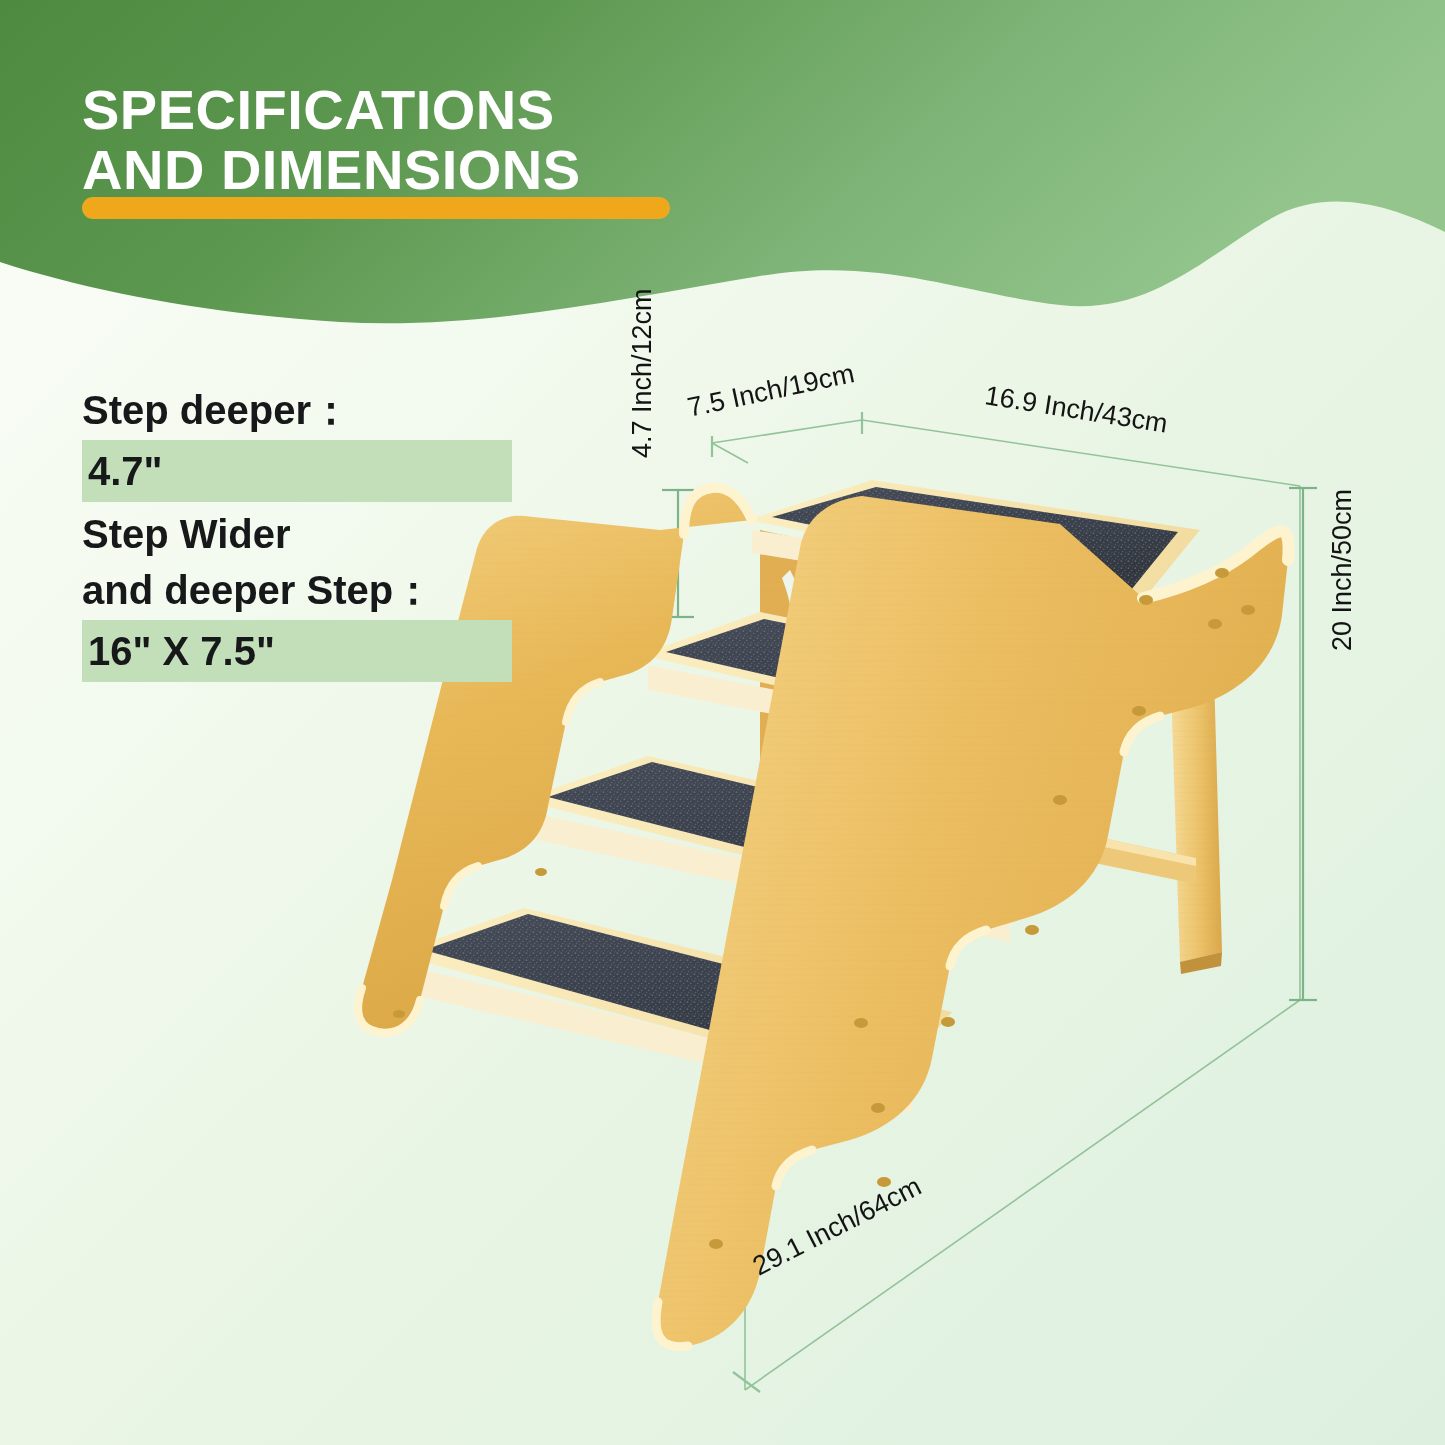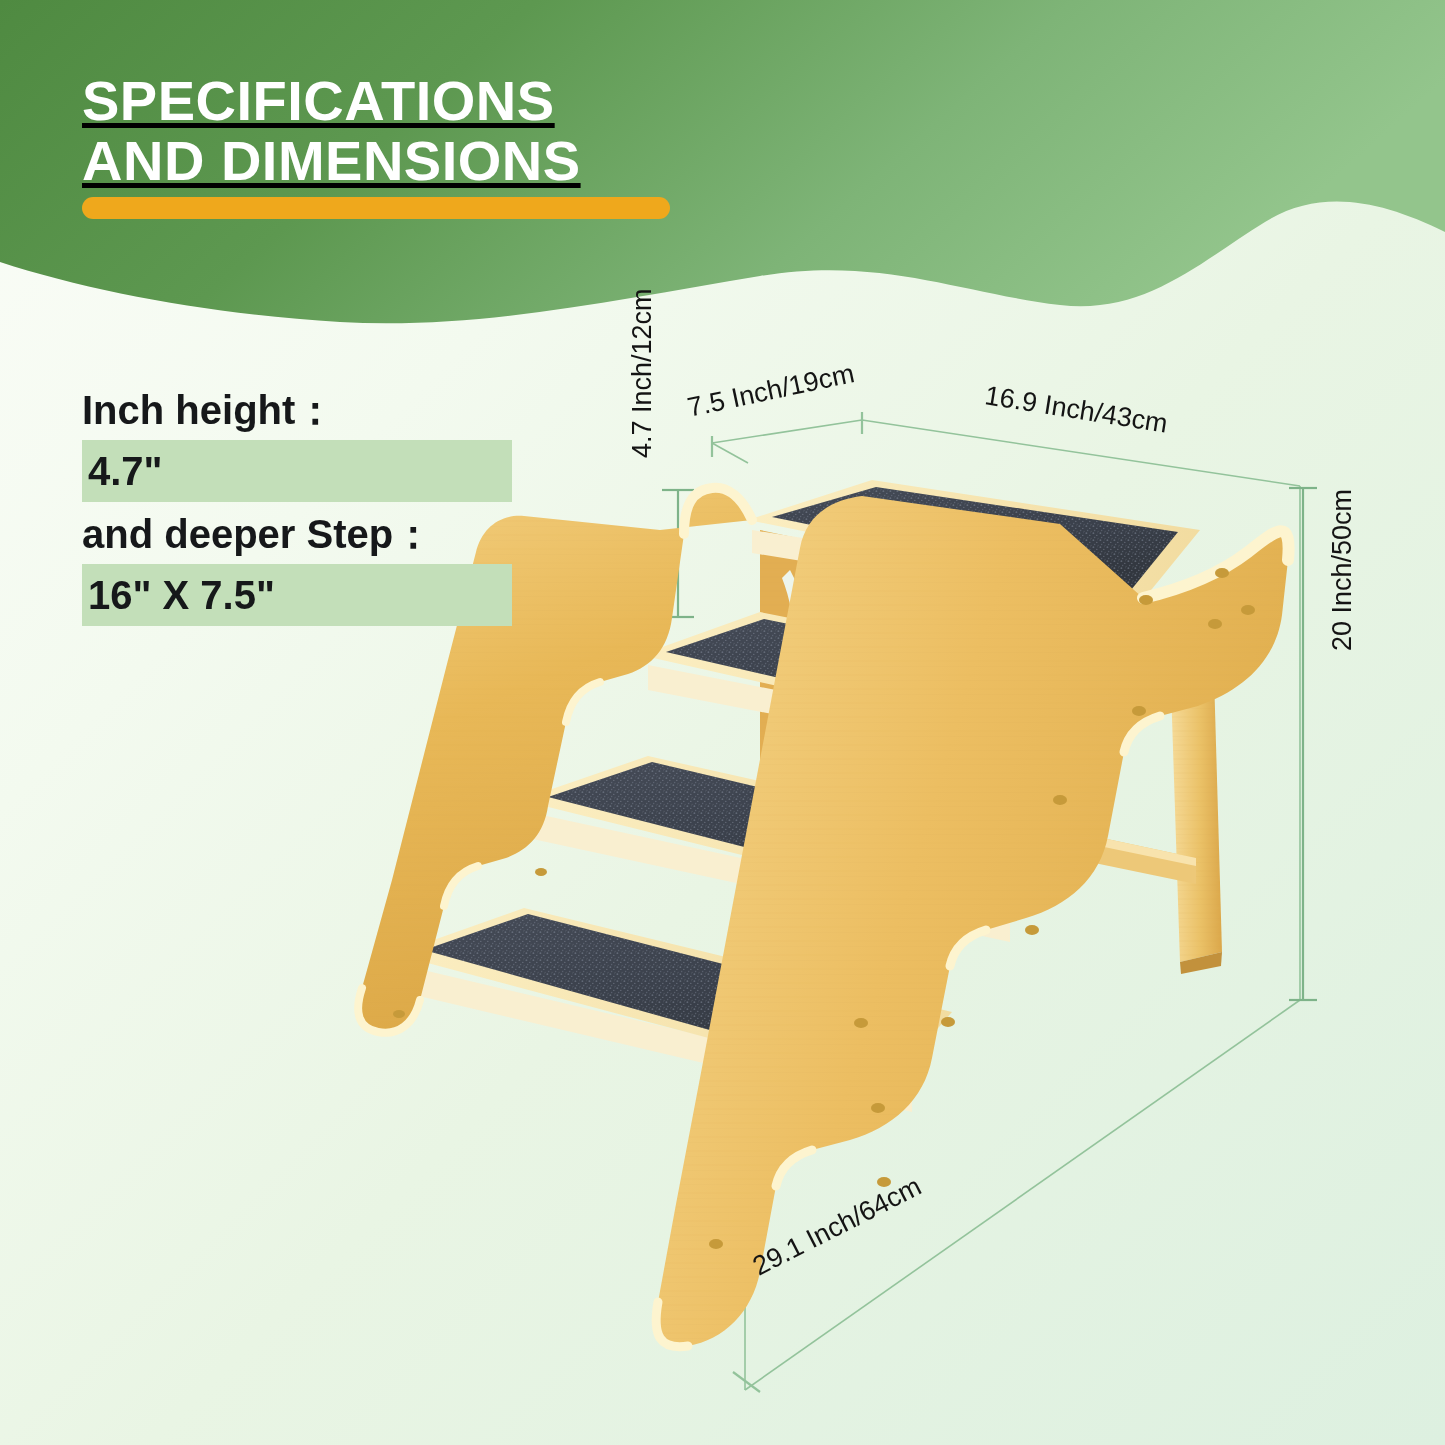--- a/index.html
+++ b/index.html
@@ -11,22 +11,22 @@
   #stage{
     position:relative;width:1445px;height:1445px;overflow:hidden;
     background:linear-gradient(135deg,#fbfdf8 0%,#f3faef 28%,#e9f5e4 55%,#ddf0e0 100%);
   }
 
   
   .header-wrap{position:absolute;left:0;top:0;width:1445px;height:330px;}
   .header-wrap svg{display:block;width:1445px;height:330px;}
 
   .header-text{
-    position:absolute;left:82px;top:71px;width:720px;
-    z-index:4;pointer-events:none;text-decoration:underline;
+    position:absolute;left:82px;top:80px;width:720px;
+    z-index:4;pointer-events:none;
   }
   .title-line{
     color:#ffffff;
     font-weight:bold;
     font-size:56px;
     line-height:60px;
     letter-spacing:0.5px;
     white-space:nowrap;
     font-family:"Liberation Sans", sans-serif;
   }
@@ -95,22 +95,23 @@
   </div>
 
   <div class="title-underline"></div>
 
   <div class="header-text">
     <div class="title-line">SPECIFICATIONS</div>
     <div class="title-line">AND DIMENSIONS</div>
   </div>
 
   <div class="spec-block">
-    <div class="spec-label">Inch height：</div>
+    <div class="spec-label">Step deeper：</div>
     <div class="spec-value">4.7"</div>
+    <div class="spec-label">Step Wider</div>
     <div class="spec-label">and deeper Step：</div>
     <div class="spec-value">16" X 7.5"</div>
   </div>
 
   <div class="product">
   <svg viewBox="0 0 1445 1445" xmlns="http://www.w3.org/2000/svg">
     <defs>
       <linearGradient id="woodSide" x1="0" y1="0" x2="0.3" y2="1">
         <stop offset="0%" stop-color="#f3cf80"></stop>
         <stop offset="45%" stop-color="#e8b857"></stop>

